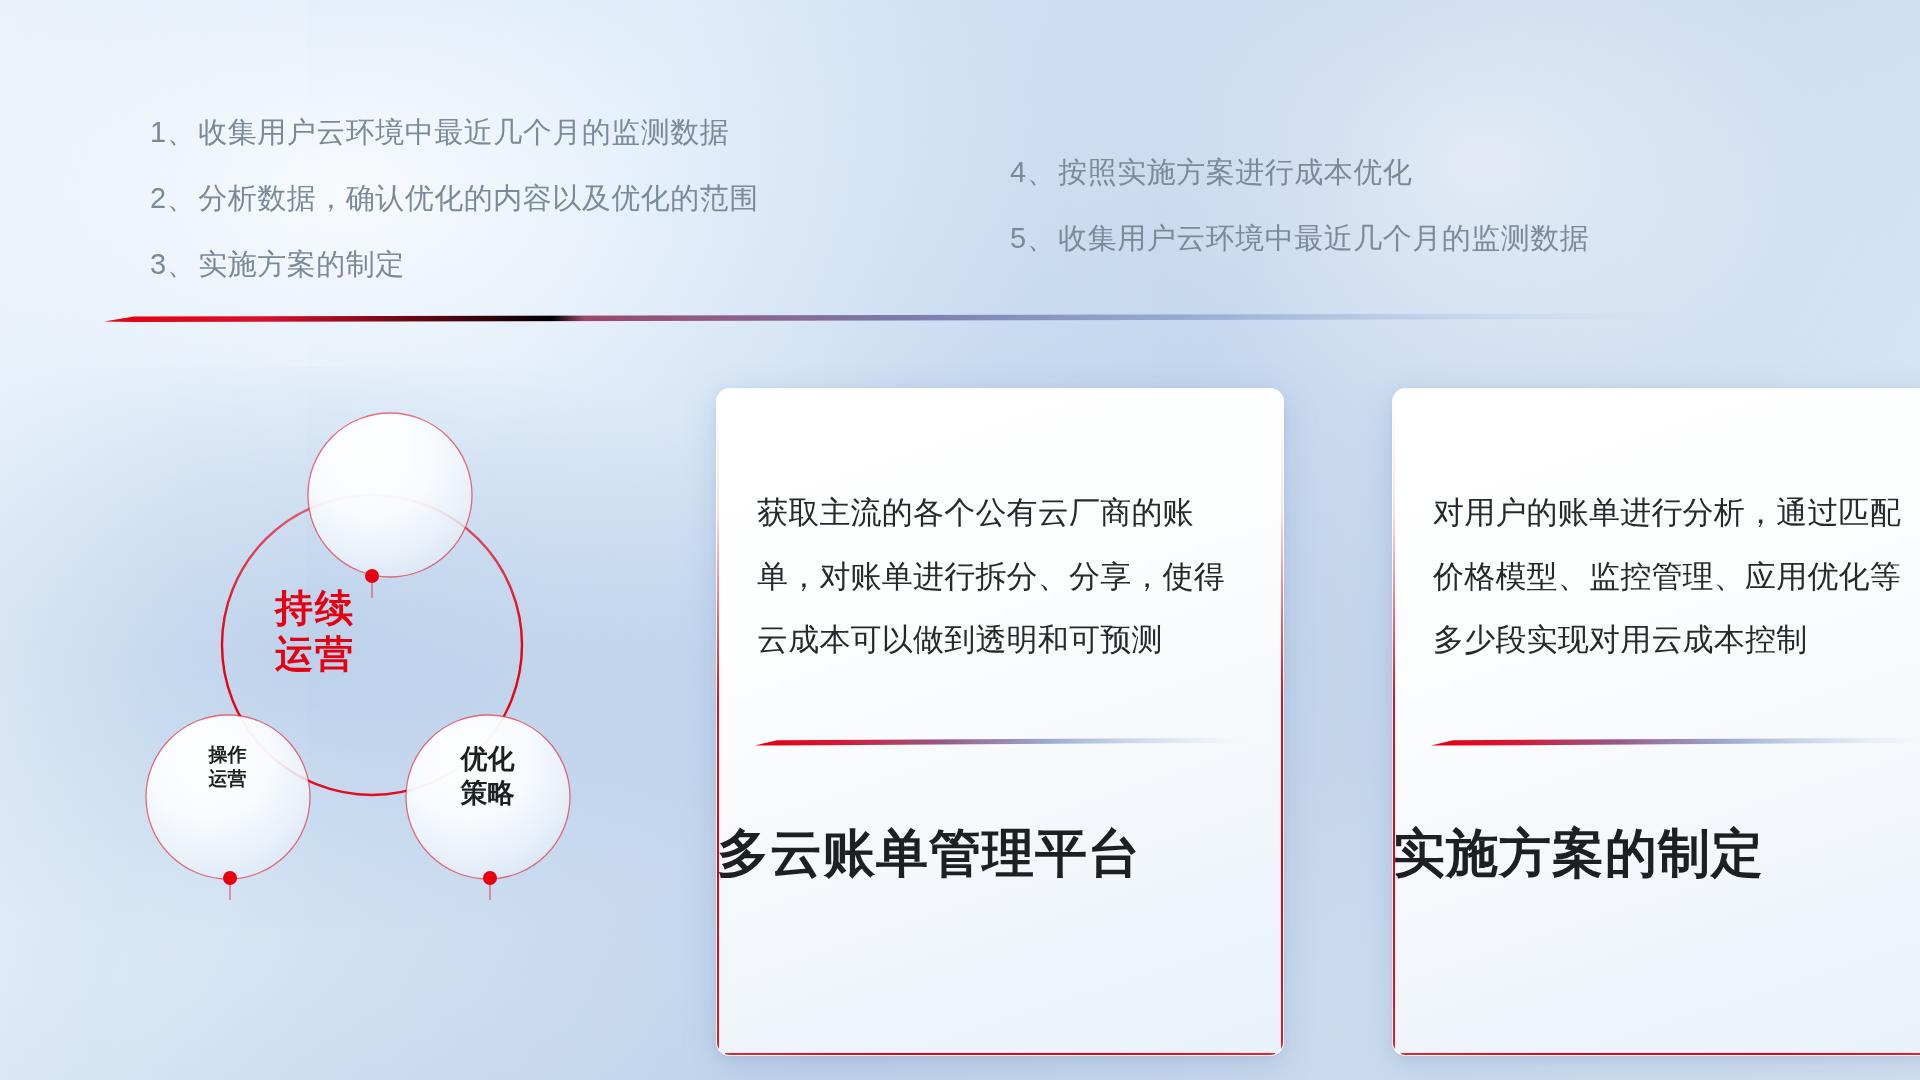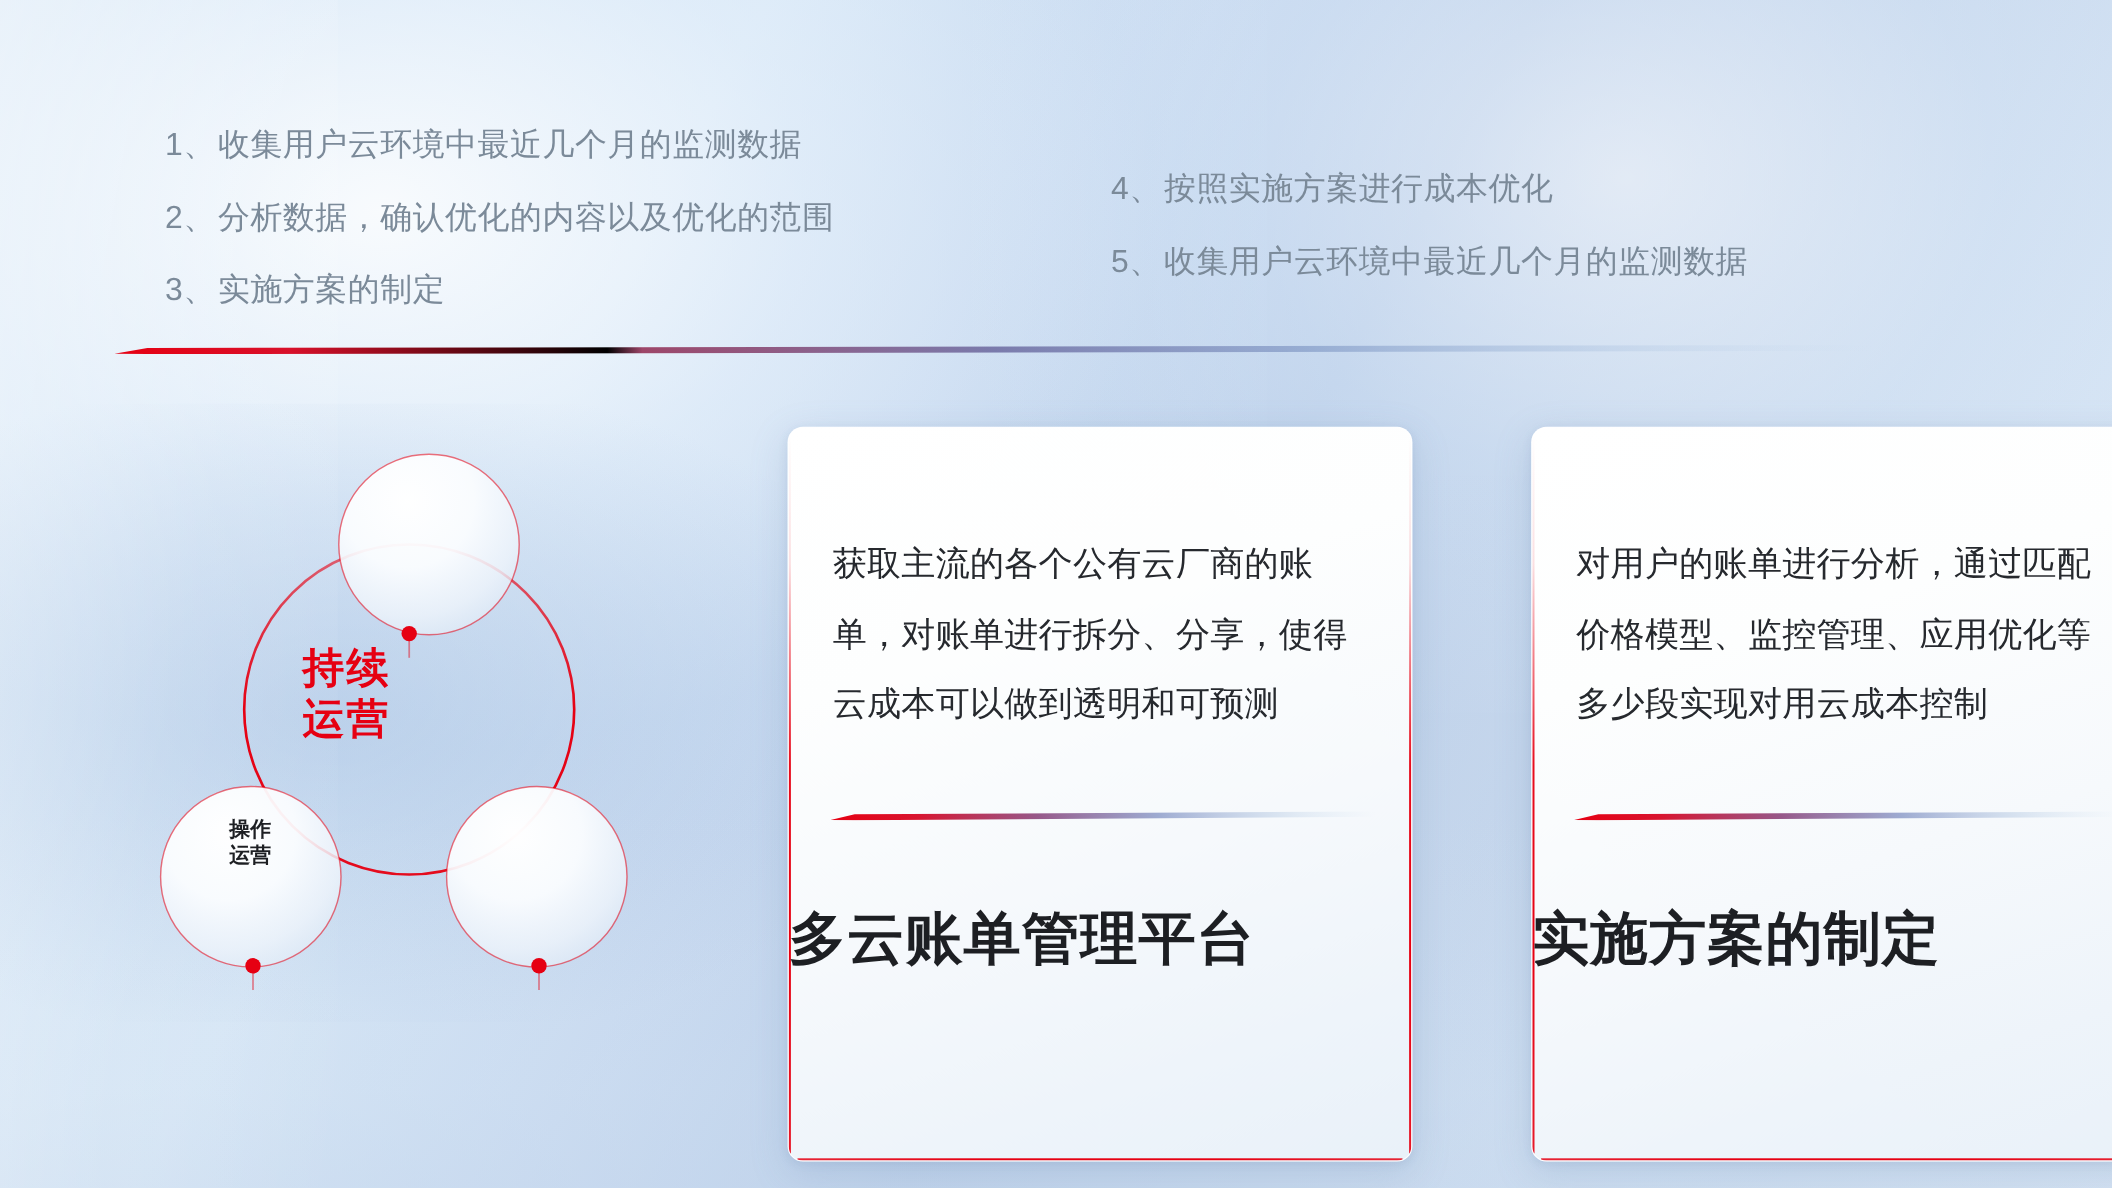--- a/index.html
+++ b/index.html
@@ -249,20 +249,24 @@
       <line x1="135" y1="534" x2="135" y2="555" stroke="#e60012" stroke-width="1.6" stroke-opacity="0.45"></line>
       <circle cx="135" cy="533" r="7" fill="#e60012"></circle>
 
       <line x1="395" y1="534" x2="395" y2="555" stroke="#e60012" stroke-width="1.6" stroke-opacity="0.45"></line>
       <circle cx="395" cy="533" r="7" fill="#e60012"></circle>
     </svg>
 
     <div class="venn-label left">
       <span>操作</span><br>
       <span>运营</span>
+    </div>
+    <div class="venn-label right">
+      <span>优化</span><br>
+      <span>策略</span>
     </div>
     <div class="venn-center">
       <span>持续</span><br>
       <span>运营</span>
     </div>
   </div>
 
   <div class="card one">
     <div class="card-edge-l"></div>
     <div class="card-edge-r"></div>

